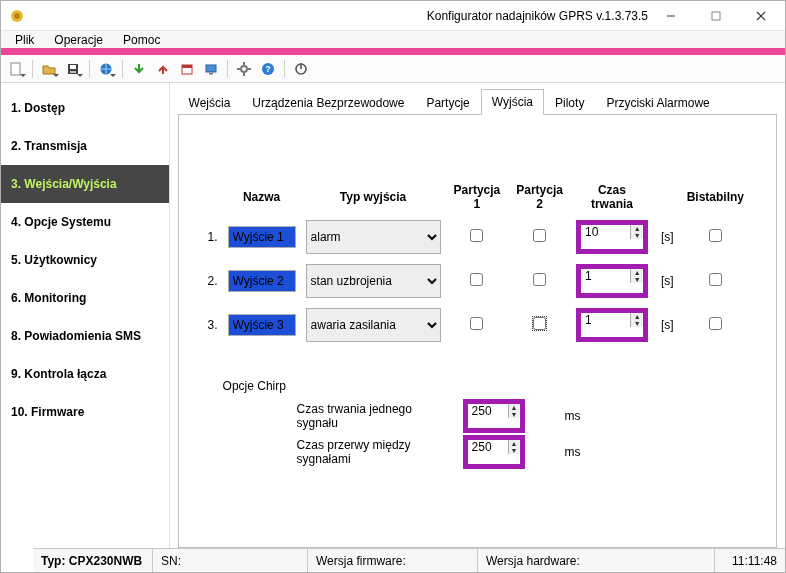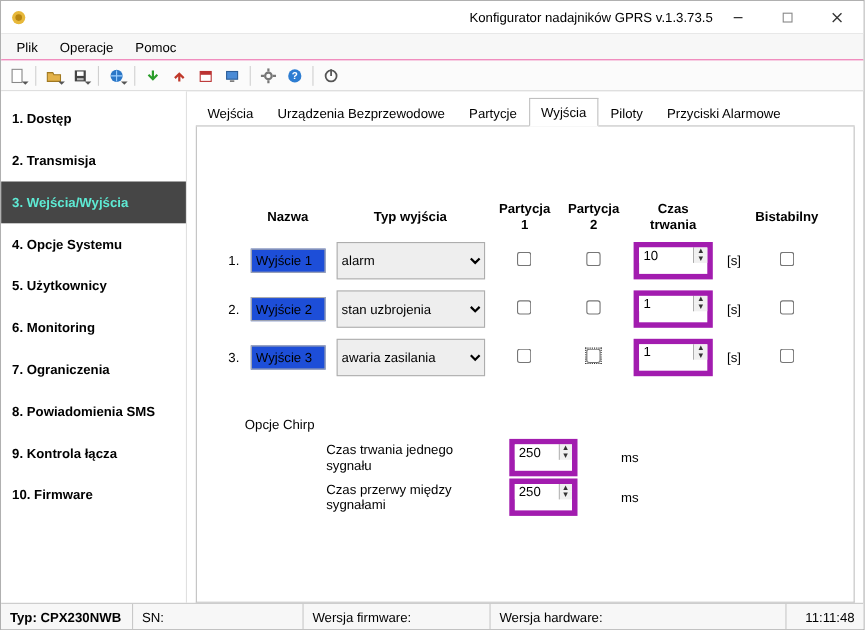--- a/index.html
+++ b/index.html
@@ -37,21 +37,21 @@
     display: flex; align-items: center; justify-content: center;
     color: #666;
   }
   .titlebar .win-btn.close { color: #222; }
   
   .menubar {
     height: 24px;
     display: flex;
     align-items: center;
     background: #f7f7f7;
-    border-bottom: 1px solid #ec4899;
+    border-bottom: 7px solid #ec4899;
     padding: 0 4px;
   }
   .menubar .menu-item { padding: 3px 10px; cursor: default; }
   
   .toolbar {
     height: 28px;
     display: flex;
     align-items: center;
     background: #fbfbfb;
     border-bottom: 1px solid #d8d8d8;
@@ -84,21 +84,21 @@
     border-right: 1px solid #e0e0e0;
     padding-top: 6px;
   }
   .sidebar .nav-item {
     padding: 12px 10px;
     font-weight: bold;
     cursor: default;
   }
   .sidebar .nav-item.active {
     background: #464646;
-    color: #5eead4;
+    color: #bef264;
   }
   .content {
     flex: 1;
     display: flex;
     flex-direction: column;
     padding: 6px 8px 0 8px;
   }
   
   .tabs {
     display: flex;
@@ -163,20 +163,21 @@
   .chirp-label { width: 130px; margin-left: 74px; line-height: 1.2; }
 
   
   .statusbar {
     height: 24px;
     display: flex;
     align-items: center;
     border-top: 1px solid #c8c8c8;
     background: #f7f7f7;
     font-size: 12px;
+    margin-left: 32px;
   }
   .statusbar .cell {
     padding: 0 8px;
     border-right: 1px solid #c8c8c8;
     height: 100%;
     display: flex; align-items: center;
   }
   .statusbar .cell:last-child { border-right: none; }
   .statusbar .grow { flex: 1; }
 </style>
@@ -294,21 +295,20 @@
 </div>
 
 <div class="main">
   <div class="sidebar">
     <div class="nav-item">1. Dostęp</div>
     <div class="nav-item">2. Transmisja</div>
     <div class="nav-item active">3. Wejścia/Wyjścia</div>
     <div class="nav-item">4. Opcje Systemu</div>
     <div class="nav-item">5. Użytkownicy</div>
     <div class="nav-item">6. Monitoring</div>
-    <div class="nav-item">7. Ograniczenia</div>
     <div class="nav-item">8. Powiadomienia SMS</div>
     <div class="nav-item">9. Kontrola łącza</div>
     <div class="nav-item">10. Firmware</div>
   </div>
 
   <div class="content">
     <div class="tabs">
       <div class="tab">Wejścia</div>
       <div class="tab">Urządzenia Bezprzewodowe</div>
       <div class="tab">Partycje</div>

